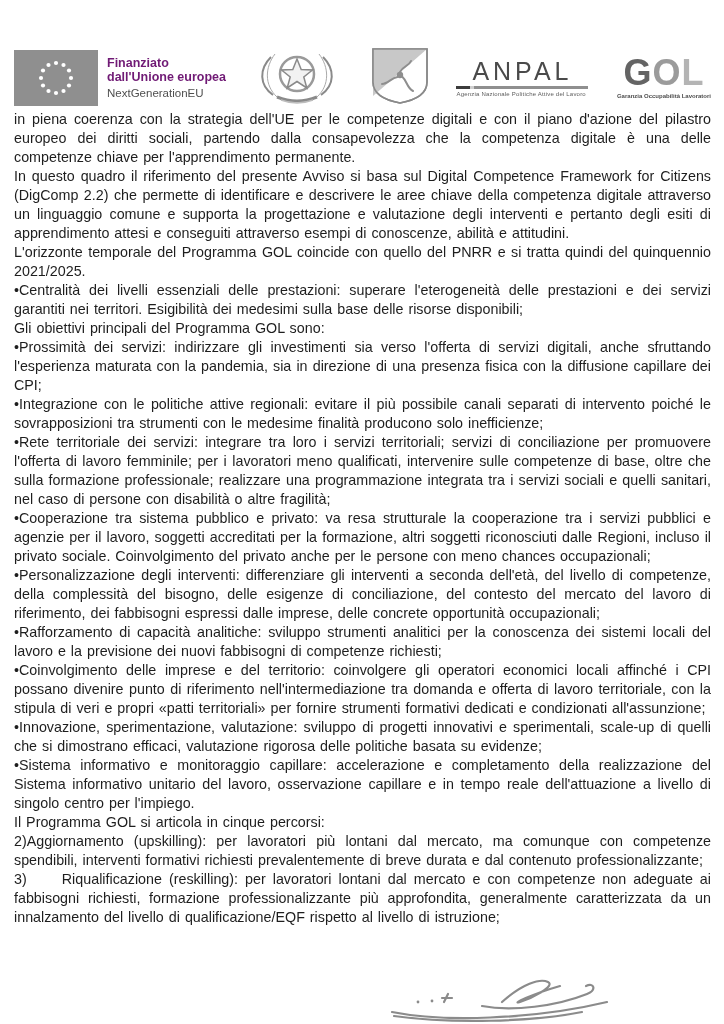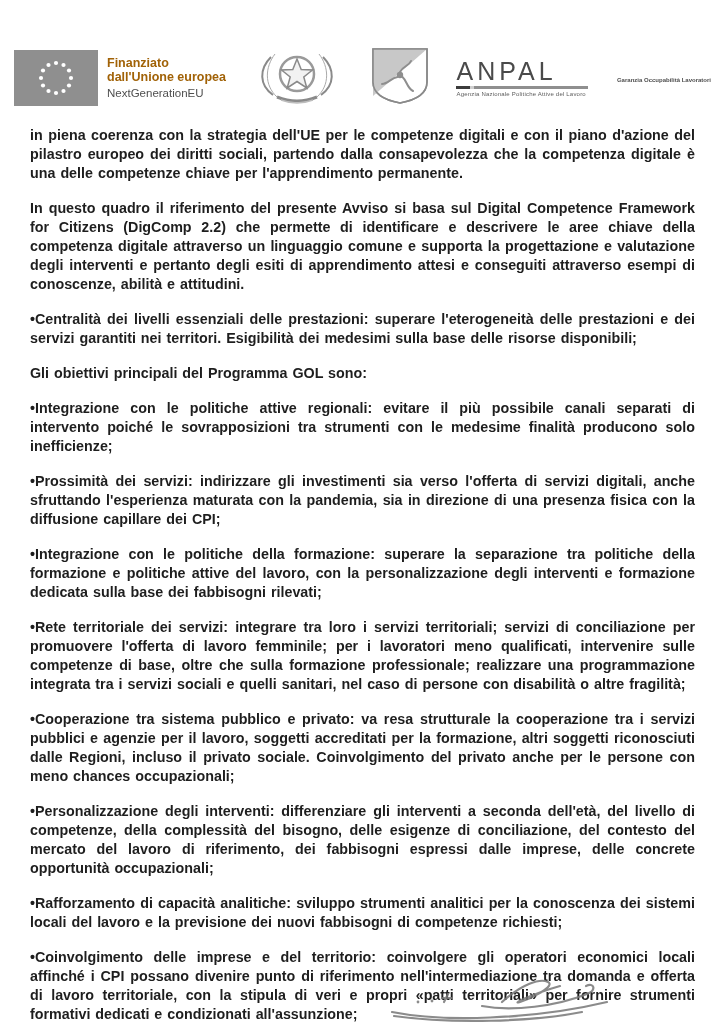--- a/index.html
+++ b/index.html
@@ -17,29 +17,29 @@
   .logos {
     position:absolute; top:46px; left:14px; right:10px; height:64px;
     display:flex; align-items:center; justify-content:space-between;
   }
   .eu-block { display:flex; align-items:center; gap:9px; }
   .eu-flag {
     width:84px; height:56px; background:#8f8f8f;
     display:flex; align-items:center; justify-content:center; flex:none;
   }
   .eu-text { line-height:1.15; }
-  .eu-text .b { font-weight:bold; font-size:12.5px; color:#a16207; }
+  .eu-text .b { font-weight:bold; font-size:12.5px; color:#701a75; }
   .eu-text .r { font-size:11.5px; color:#4f4f4f; margin-top:3px; }
 
   .emblem { flex:none; }
 
   .anpal { text-align:left; width:132px; flex:none; }
   .anpal-word {
     font-size:25px; letter-spacing:4px; color:#4a4a4a;
-    font-weight:normal; line-height:1;
+    font-weight:normal; line-height:1;text-align:center;
   }
   .anpal-rule {
     height:3px; margin:2px 0 2px 0;
     background:linear-gradient(to right,#3c3c3c 0 14px,#cfcfcf 14px 18px,#8f8f8f 18px 100%);
   }
   .anpal-tag { font-size:6px; color:#5c5c5c; letter-spacing:.2px; white-space:nowrap; }
 
   .gol { text-align:center; width:100px; flex:none; }
   .gol-word { font-size:36px; font-weight:bold; line-height:.9; letter-spacing:1px; }
   .gol-word .g { color:#646464; }
@@ -47,21 +47,21 @@
   .gol-word .l { color:#b4b4b4; }
   .gol-tag { font-size:6px; font-weight:bold; color:#4d4d4d; margin-top:3px; white-space:nowrap; }
 
   
   .doc-body {
     position:absolute; top:110px; left:14px; width:697px;
     font-size:14.3px; line-height:19px; text-align:justify;
     word-spacing:1px;
     color:#1e1e1e;
   }
-  .doc-body p { margin:16px;font-weight:bold; }
+  .doc-body p { margin:0; }
 
   
   .signature {
     position:absolute; left:382px; top:972px; width:270px; height:52px;
     pointer-events:none;
   }
 </style>
 </head>
 <body>
 
@@ -124,39 +124,43 @@
       </svg>
     </div>
 
     <div class="anpal">
       <div class="anpal-word">ANPAL</div>
       <div class="anpal-rule"></div>
       <div class="anpal-tag">Agenzia Nazionale Politiche Attive del Lavoro</div>
     </div>
 
     <div class="gol">
+      <div class="gol-word"><span class="g">G</span><span class="o">O</span><span class="l">L</span></div>
       <div class="gol-tag">Garanzia Occupabilità Lavoratori</div>
     </div>
 
   </div>
 
   <div class="doc-body">
     <p>in piena coerenza con la strategia dell'UE per le competenze digitali e con il piano d'azione del pilastro europeo dei diritti sociali, partendo dalla consapevolezza che la competenza digitale è una delle competenze chiave per l'apprendimento permanente.</p>
     <p>In questo quadro il riferimento del presente Avviso si basa sul Digital Competence Framework for Citizens (DigComp 2.2) che permette di identificare e descrivere le aree chiave della competenza digitale attraverso un linguaggio comune e supporta la progettazione e valutazione degli interventi e pertanto degli esiti di apprendimento attesi e conseguiti attraverso esempi di conoscenze, abilità e attitudini.</p>
+    <p>L'orizzonte temporale del Programma GOL coincide con quello del PNRR e si tratta quindi del quinquennio 2021/2025.</p>
     <p>•Centralità dei livelli essenziali delle prestazioni: superare l'eterogeneità delle prestazioni e dei servizi garantiti nei territori. Esigibilità dei medesimi sulla base delle risorse disponibili;</p>
     <p>Gli obiettivi principali del Programma GOL sono:</p>
+    <p>•Prossimità dei servizi: indirizzare gli investimenti sia verso l'offerta di servizi digitali, anche sfruttando l'esperienza maturata con la pandemia, sia in direzione di una presenza fisica con la diffusione capillare dei CPI;</p>
     <p>•Integrazione con le politiche attive regionali: evitare il più possibile canali separati di intervento poiché le sovrapposizioni tra strumenti con le medesime finalità producono solo inefficienze;</p>
-    <p>•Prossimità dei servizi: indirizzare gli investimenti sia verso l'offerta di servizi digitali, anche sfruttando l'esperienza maturata con la pandemia, sia in direzione di una presenza fisica con la diffusione capillare dei CPI;</p>
-    <p>•Integrazione con le politiche della formazione: superare la separazione tra politiche della formazione e politiche attive del lavoro, con la personalizzazione degli interventi e formazione dedicata sulla base dei fabbisogni rilevati;</p>
     <p>•Rete territoriale dei servizi: integrare tra loro i servizi territoriali; servizi di conciliazione per promuovere l'offerta di lavoro femminile; per i lavoratori meno qualificati, intervenire sulle competenze di base, oltre che sulla formazione professionale; realizzare una programmazione integrata tra i servizi sociali e quelli sanitari, nel caso di persone con disabilità o altre fragilità;</p>
     <p>•Cooperazione tra sistema pubblico e privato: va resa strutturale la cooperazione tra i servizi pubblici e agenzie per il lavoro, soggetti accreditati per la formazione, altri soggetti riconosciuti dalle Regioni, incluso il privato sociale. Coinvolgimento del privato anche per le persone con meno chances occupazionali;</p>
     <p>•Personalizzazione degli interventi: differenziare gli interventi a seconda dell'età, del livello di competenze, della complessità del bisogno, delle esigenze di conciliazione, del contesto del mercato del lavoro di riferimento, dei fabbisogni espressi dalle imprese, delle concrete opportunità occupazionali;</p>
     <p>•Rafforzamento di capacità analitiche: sviluppo strumenti analitici per la conoscenza dei sistemi locali del lavoro e la previsione dei nuovi fabbisogni di competenze richiesti;</p>
     <p>•Coinvolgimento delle imprese e del territorio: coinvolgere gli operatori economici locali affinché i CPI possano divenire punto di riferimento nell'intermediazione tra domanda e offerta di lavoro territoriale, con la stipula di veri e propri «patti territoriali» per fornire strumenti formativi dedicati e condizionati all'assunzione;</p>
+    <p>•Innovazione, sperimentazione, valutazione: sviluppo di progetti innovativi e sperimentali, scale-up di quelli che si dimostrano efficaci, valutazione rigorosa delle politiche basata su evidenze;</p>
+    <p>•Sistema informativo e monitoraggio capillare: accelerazione e completamento della realizzazione del Sistema informativo unitario del lavoro, osservazione capillare e in tempo reale dell'attuazione a livello di singolo centro per l'impiego.</p>
     <p>Il Programma GOL si articola in cinque percorsi:</p>
+    <p>2)Aggiornamento (upskilling): per lavoratori più lontani dal mercato, ma comunque con competenze spendibili, interventi formativi richiesti prevalentemente di breve durata e dal contenuto professionalizzante;</p>
     <p>3)&nbsp;&nbsp;&nbsp;&nbsp;&nbsp;Riqualificazione (reskilling): per lavoratori lontani dal mercato e con competenze non adeguate ai fabbisogni richiesti, formazione professionalizzante più approfondita, generalmente caratterizzata da un innalzamento del livello di qualificazione/EQF rispetto al livello di istruzione;</p>
 
   </div>
 
   <div class="signature">
     <svg width="270" height="52" viewBox="0 0 270 52">
       <g fill="none" stroke="#777777" stroke-width="2.2" stroke-linecap="round" opacity="0.85">
         <path d="M120 30 C 140 12 158 6 166 10 C 174 14 150 26 138 30 C 128 33 150 22 178 14"></path>
         <path d="M100 34 C 130 40 175 34 205 22 C 215 18 212 10 204 14"></path>
         <path d="M10 40 C 60 50 150 48 225 30"></path>

